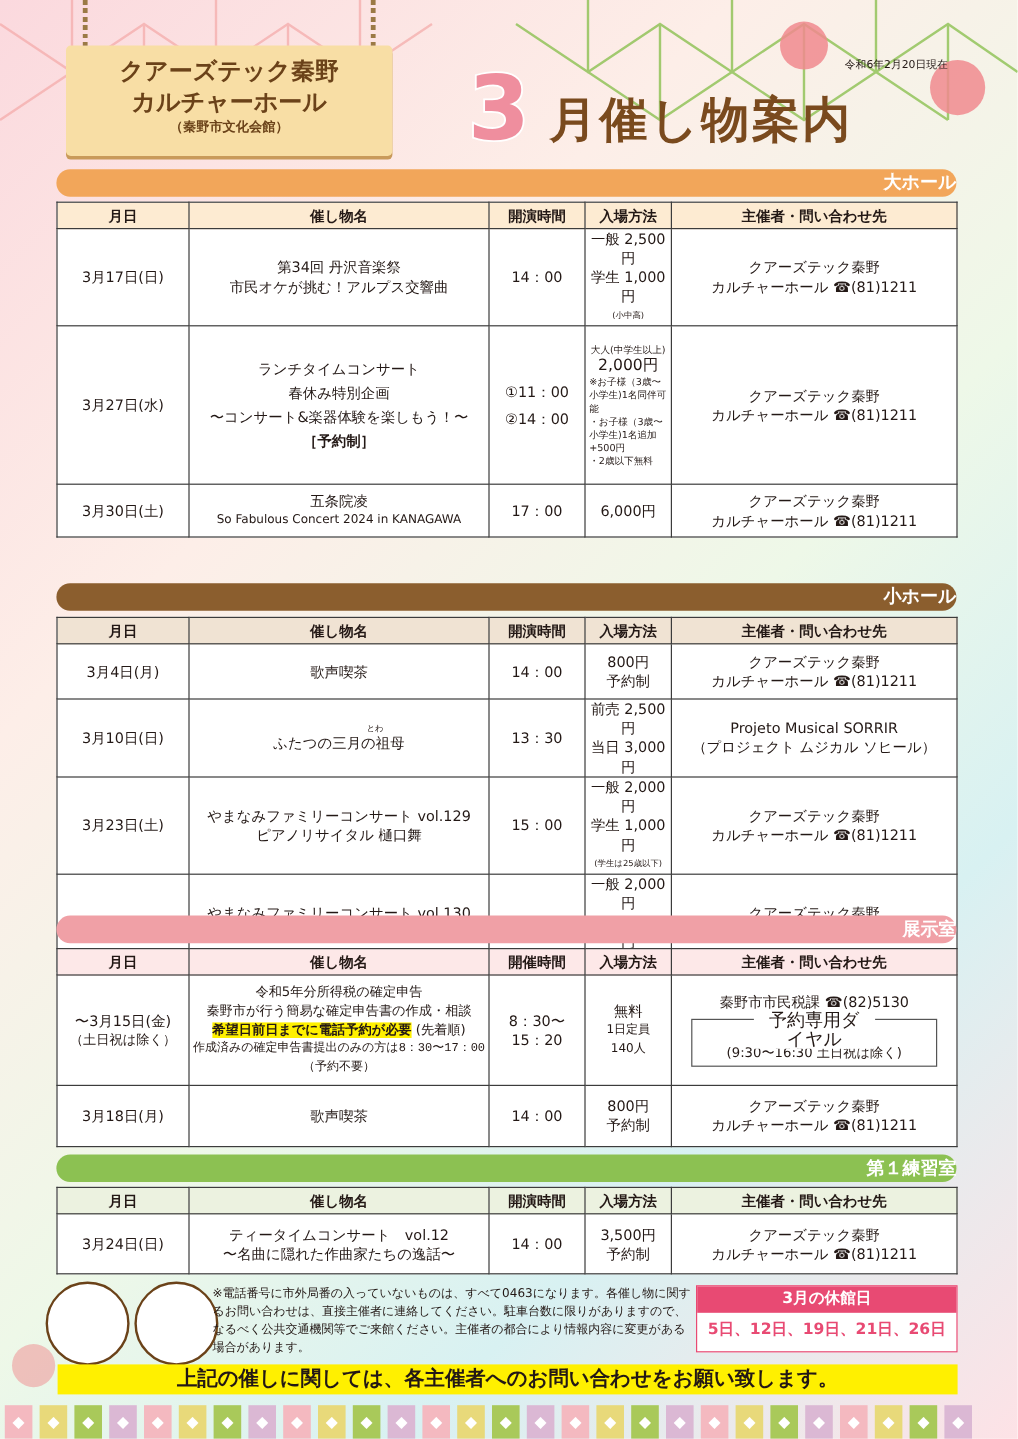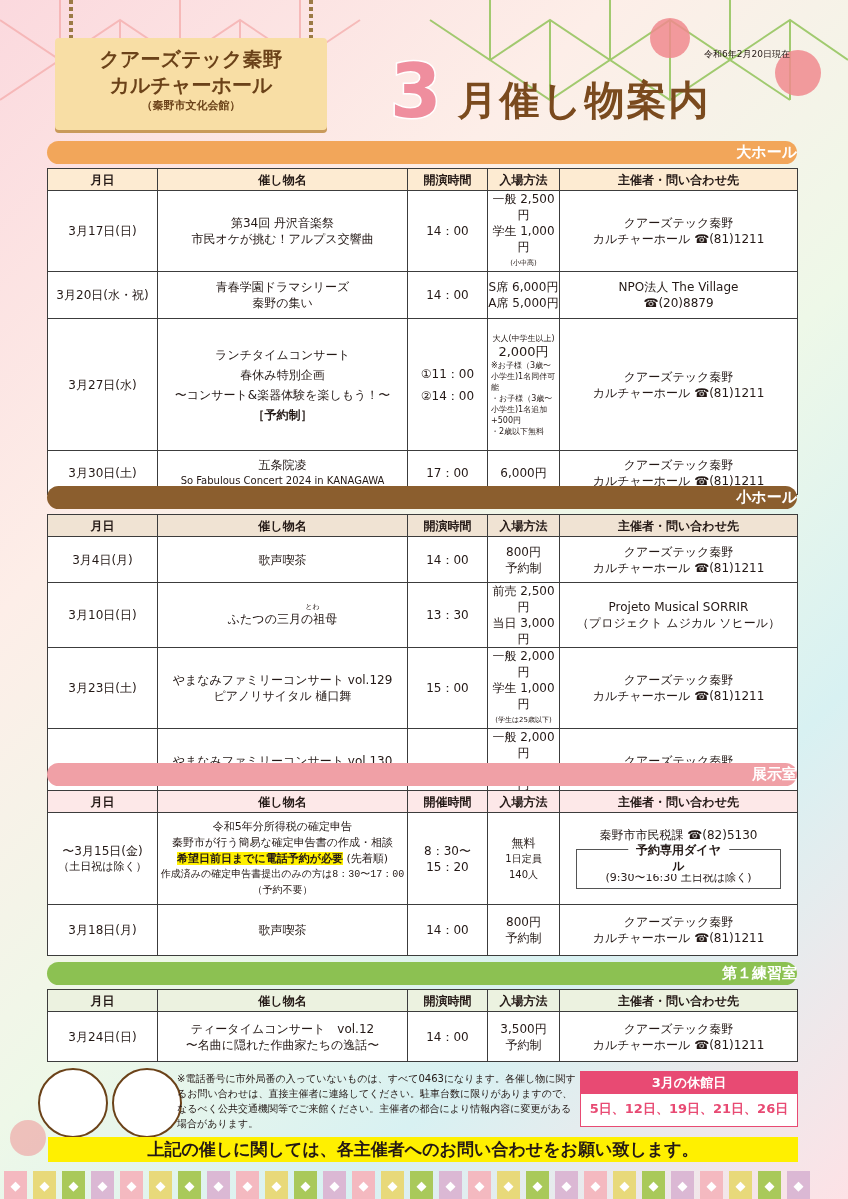--- a/index.html
+++ b/index.html
@@ -45,21 +45,21 @@
     border: 1.2px solid #3c3c3c; text-align: center; vertical-align: middle; line-height: 16px;
   }
   table.sched th { font-size: 12px; font-weight: bold; height: 22px; }
   .c1 { width: 110px; } .c2 { width: 250px; } .c3 { width: 80px; } .c4 { width: 72px; } .c5 { width: 238px; }
   .price { font-size: 12px; line-height: 15px; }
   .price small, .tiny { font-size: 7px; text-align: center; }
   .hl { background: #fff000; font-weight: bold; }
   .resv-box {
     border: 1px solid #555; margin: 6px 16px 2px; padding: 4px 0 2px; position: relative;
   }
-  .resv-box .cap { position: absolute; top: -8px; left: 50%; transform: translateX(-50%); background: #fff; padding: 0 8px; font-size: 12px; font-weight: bold; }
+  .resv-box .cap { position: absolute; top: -8px; left: 50%; transform: translateX(-50%); background: #fff; padding: 0 8px; font-size: 15px; font-weight: normal; }
 
   .footnote { position: absolute; left: 177px; top: 1071px; width: 400px; font-size: 10px; line-height: 15px; color: #231815; }
   .closed-box { position: absolute; left: 580px; top: 1071px; width: 218px; height: 56px; border: 1.5px solid #e84a73; background: #fff; text-align: center; }
   .closed-box .hd { background: #e84a73; color: #fff; font-weight: bold; font-size: 13px; height: 22px; line-height: 22px; }
   .closed-box .days { color: #e84a73; font-weight: bold; font-size: 13px; line-height: 30px; }
   .banner { position: absolute; left: 48px; top: 1137px; width: 750px; height: 25px; background: #fff000; font-size: 17px; font-weight: bold; text-align: center; line-height: 25px; color: #231815; }
   .tiles { position: absolute; left: 0; top: 1171px; width: 848px; height: 28px; display: flex; gap: 6px; padding-left: 4px; }
   .tile { width: 23px; height: 28px; display: flex; align-items: center; justify-content: center; color: #fff; font-size: 13px; }
   .mascot { position: absolute; top: 1068px; width: 70px; height: 70px; border-radius: 50%; background: #fff; border: 2px solid #6b4219; }
 </style>
@@ -127,36 +127,20 @@
     <td class="price">
           <div>一般 2,500円</div>
           <div>学生 1,000円</div>
           <div class="tiny">(小中高)</div>
         </td>
     <td>
           <div>クアーズテック秦野</div>
           <div>カルチャーホール ☎(81)1211</div>
         </td>
   </tr>
-  <tr style="height:47px;">
-    <td>3月20日(水・祝)</td>
-    <td>
-          <div>青春学園ドラマシリーズ</div>
-          <div>秦野の集い</div>
-        </td>
-    <td>14：00</td>
-    <td class="price">
-          <div>S席 6,000円</div>
-          <div>A席 5,000円</div>
-        </td>
-    <td>
-          <div>NPO法人 The Village</div>
-          <div>☎(20)8879</div>
-        </td>
-  </tr>
   <tr style="height:132px;">
     <td>3月27日(水)</td>
     <td style="line-height:20px;">
           <div>ランチタイムコンサート</div>
           <div>春休み特別企画</div>
           <div>〜コンサート&amp;楽器体験を楽しもう！〜</div>
           <div style="font-weight:bold;">［予約制］</div>
         </td>
     <td style="line-height:22px;margin-top:27px;">
           <div>①11：00</div>

